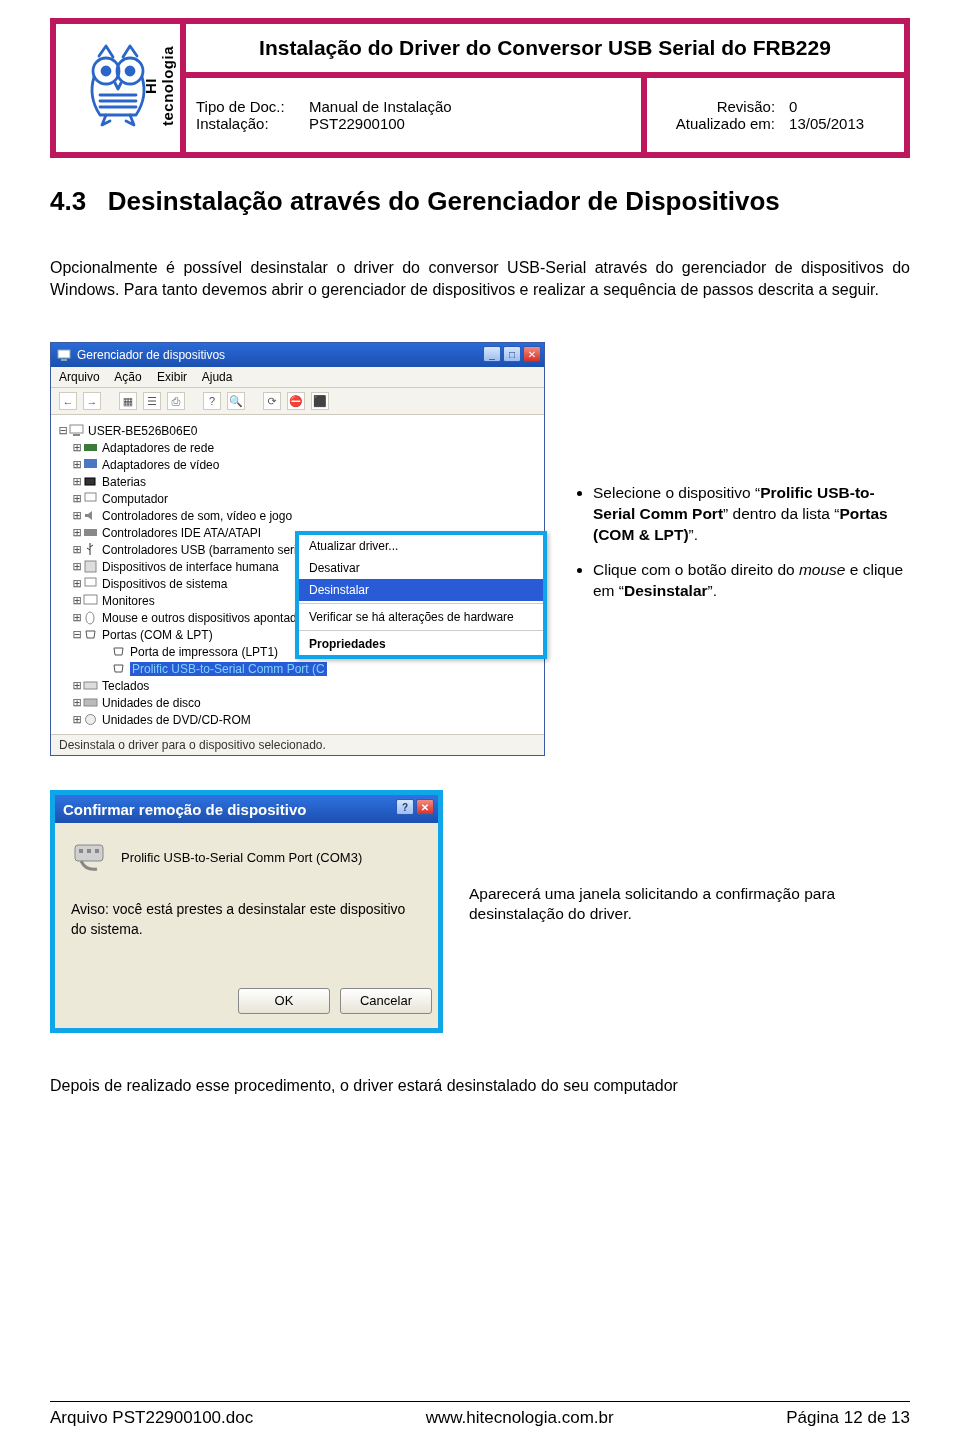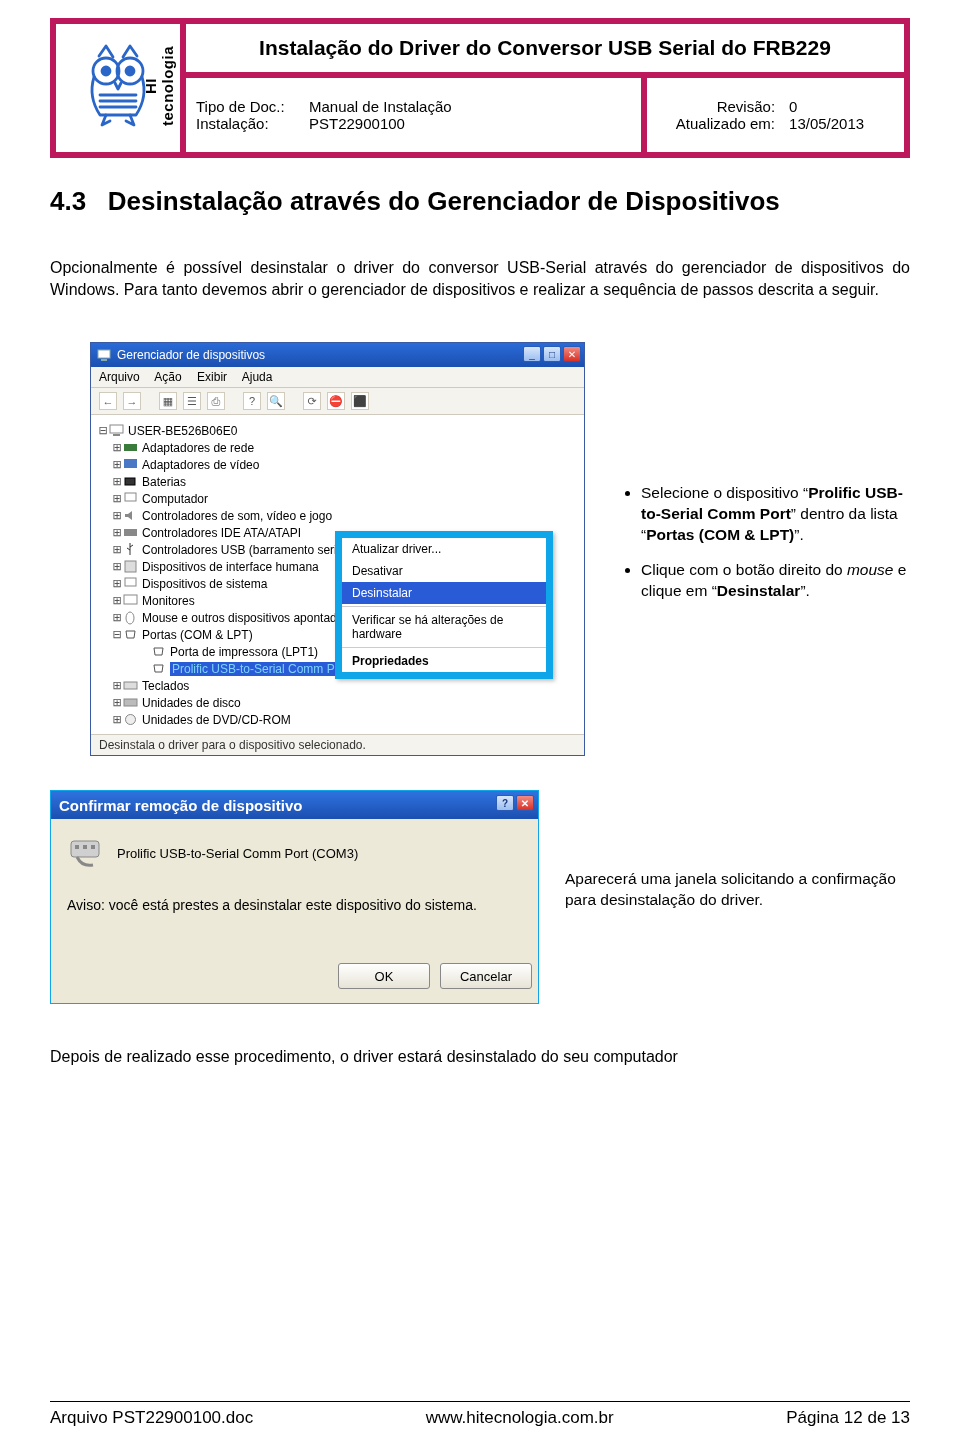--- a/index.html
+++ b/index.html
@@ -57,21 +57,21 @@
     font-size: 26px;
     font-weight: bold;
   }
   .body-text {
     margin-top: 40px;
     font-size: 16px;
     line-height: 1.35;
     text-align: justify;
   }
   
-  .fig-row { margin-top: 42px; display: flex; align-items: center; gap: 28px; margin-left: 40px; }
+  .fig-row { margin-top: 42px; display: flex; align-items: center; gap: 20px; }
   .fig-row2 { margin-top: 34px; display: flex; align-items: center; gap: 26px; }
   .fig-left { flex: 0 0 auto; }
   .fig-right { flex: 1 1 auto; font-size: 15.5px; }
   .fig-right ul { list-style: disc; padding-left: 28px; }
   .fig-right li { margin-bottom: 14px; line-height: 1.35; }
   .fig-right .lead { margin-bottom: 14px; line-height: 1.35; }
   .italic { font-style: italic; }
   
   .dm-window {
     width: 495px;
@@ -104,37 +104,37 @@
   .ni svg { width:15px; height:15px; }
   .lbl { white-space:nowrap; }
   .ind1 { padding-left: 0px; }
   .ind2 { padding-left: 14px; }
   .ind3 { padding-left: 42px; }
   .sel { background:#2a5bd7; color:#7dd3fc; padding:0 2px; }
   .dm-context {
     position: absolute;
     left: 245px;
     top: 189px;
-    width: 218px;
+    width: 252px;
     background: #fff;
-    border: 7px solid #0ea5e9;
+    border: 4px solid #0ea5e9;
     box-shadow: 2px 2px 4px rgba(0,0,0,0.25);
     font-size: 12px;
     z-index: 5;
   }
   .dm-context .ci { padding: 4px 10px; }
   .dm-context .ci.hl { background:#2a5bd7; color:#fff; }
   .dm-context hr { border:none; border-top:1px solid #ccc; margin:2px 0; }
   .dm-context .bold { font-weight:bold; }
   .dm-status { background:#f4f3ee; border-top:1px solid #cfcabd; padding:3px 8px; color:#333; position:relative; z-index:1; }
   .dm-wrap { position:relative; }
   
   .cd-window {
-    width: 489px;
-    border: 1px solid #0ea5e9;
+    width: 393px;
+    border: 5px solid #0ea5e9;
     font-family: Tahoma, Arial, sans-serif;
     font-size: 13px;
     background: #ece9d8;
   }
   .cd-title {
     background: linear-gradient(#2f73e0,#1b4fb0);
     color:#fff;
     height:28px;
     display:flex; align-items:center;
     padding:0 8px;

